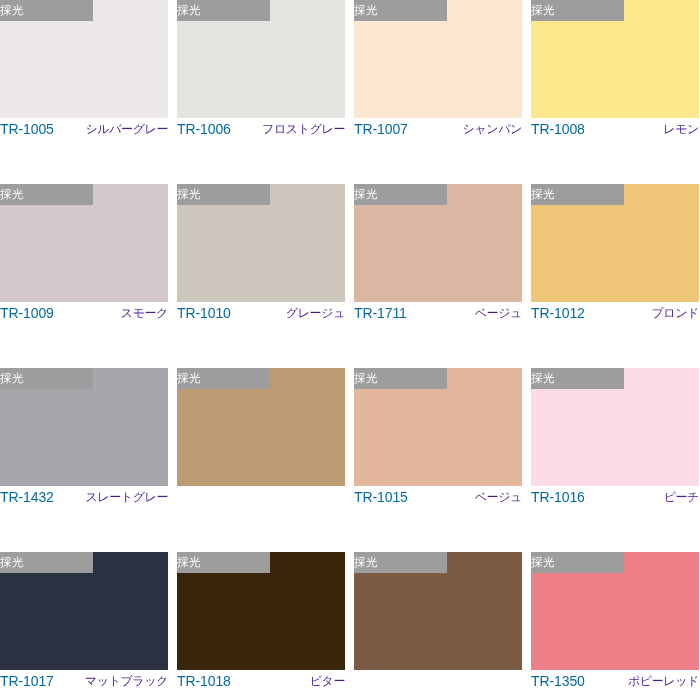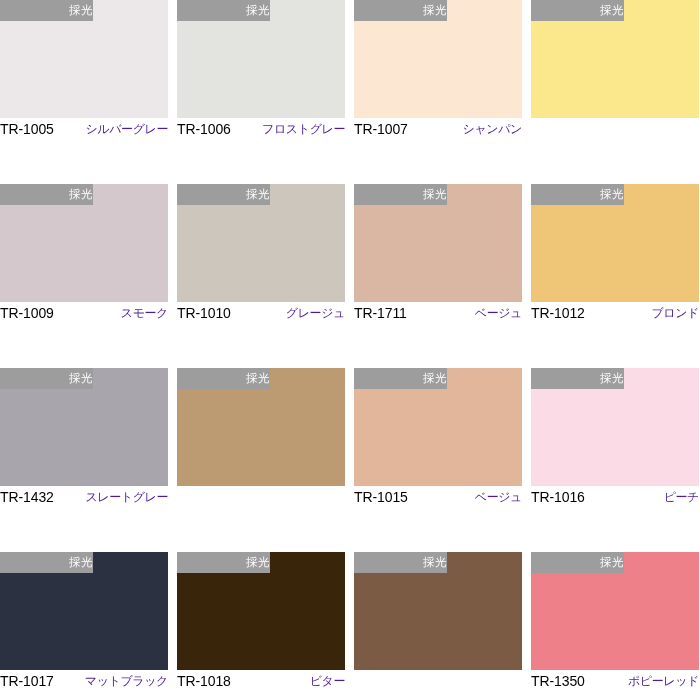--- a/index.html
+++ b/index.html
@@ -43,42 +43,42 @@
   .swatch-badge {
     position: absolute;
     top: 0;
     left: 0;
     width: 93px;
     height: 21px;
     background: #9d9d9d;
     color: #ffffff;
     font-size: 11.5px;
     line-height: 21px;
-    text-align: right;
+    text-align: left;
     letter-spacing: 0.5px;
     box-sizing: border-box;
     z-index: 2;
   }
 
   .swatch-label {
     position: absolute;
     left: 0;
     top: 119px;
     width: 168px;
     height: 20px;
     display: flex;
     justify-content: space-between;
     align-items: center;
     box-sizing: border-box;
     white-space: nowrap;
   }
 
   .swatch-code {
     font-size: 14px;
-    color: #000000;
+    color: #0369a1;
     letter-spacing: -0.1px;
   }
 
   .swatch-name {
     font-size: 12px;
     color: #4c1d95;
     letter-spacing: -0.4px;
   }
 </style>
 </head>
@@ -105,20 +105,24 @@
     <div class="swatch-color" title="シャンパン" style="background: rgb(251, 231, 210);"></div>
     <div class="swatch-badge">採光</div>
     <div class="swatch-label">
       <span class="swatch-code">TR-1007</span>
       <span class="swatch-name">シャンパン</span>
     </div>
   </div>
     <div class="swatch-card">
     <div class="swatch-color" title="レモン" style="background: rgb(251, 232, 140);"></div>
     <div class="swatch-badge">採光</div>
+    <div class="swatch-label">
+      <span class="swatch-code">TR-1008</span>
+      <span class="swatch-name">レモン</span>
+    </div>
   </div>
     <div class="swatch-card">
     <div class="swatch-color" title="スモーク" style="background: rgb(212, 200, 205);"></div>
     <div class="swatch-badge">採光</div>
     <div class="swatch-label">
       <span class="swatch-code">TR-1009</span>
       <span class="swatch-name">スモーク</span>
     </div>
   </div>
     <div class="swatch-card">

